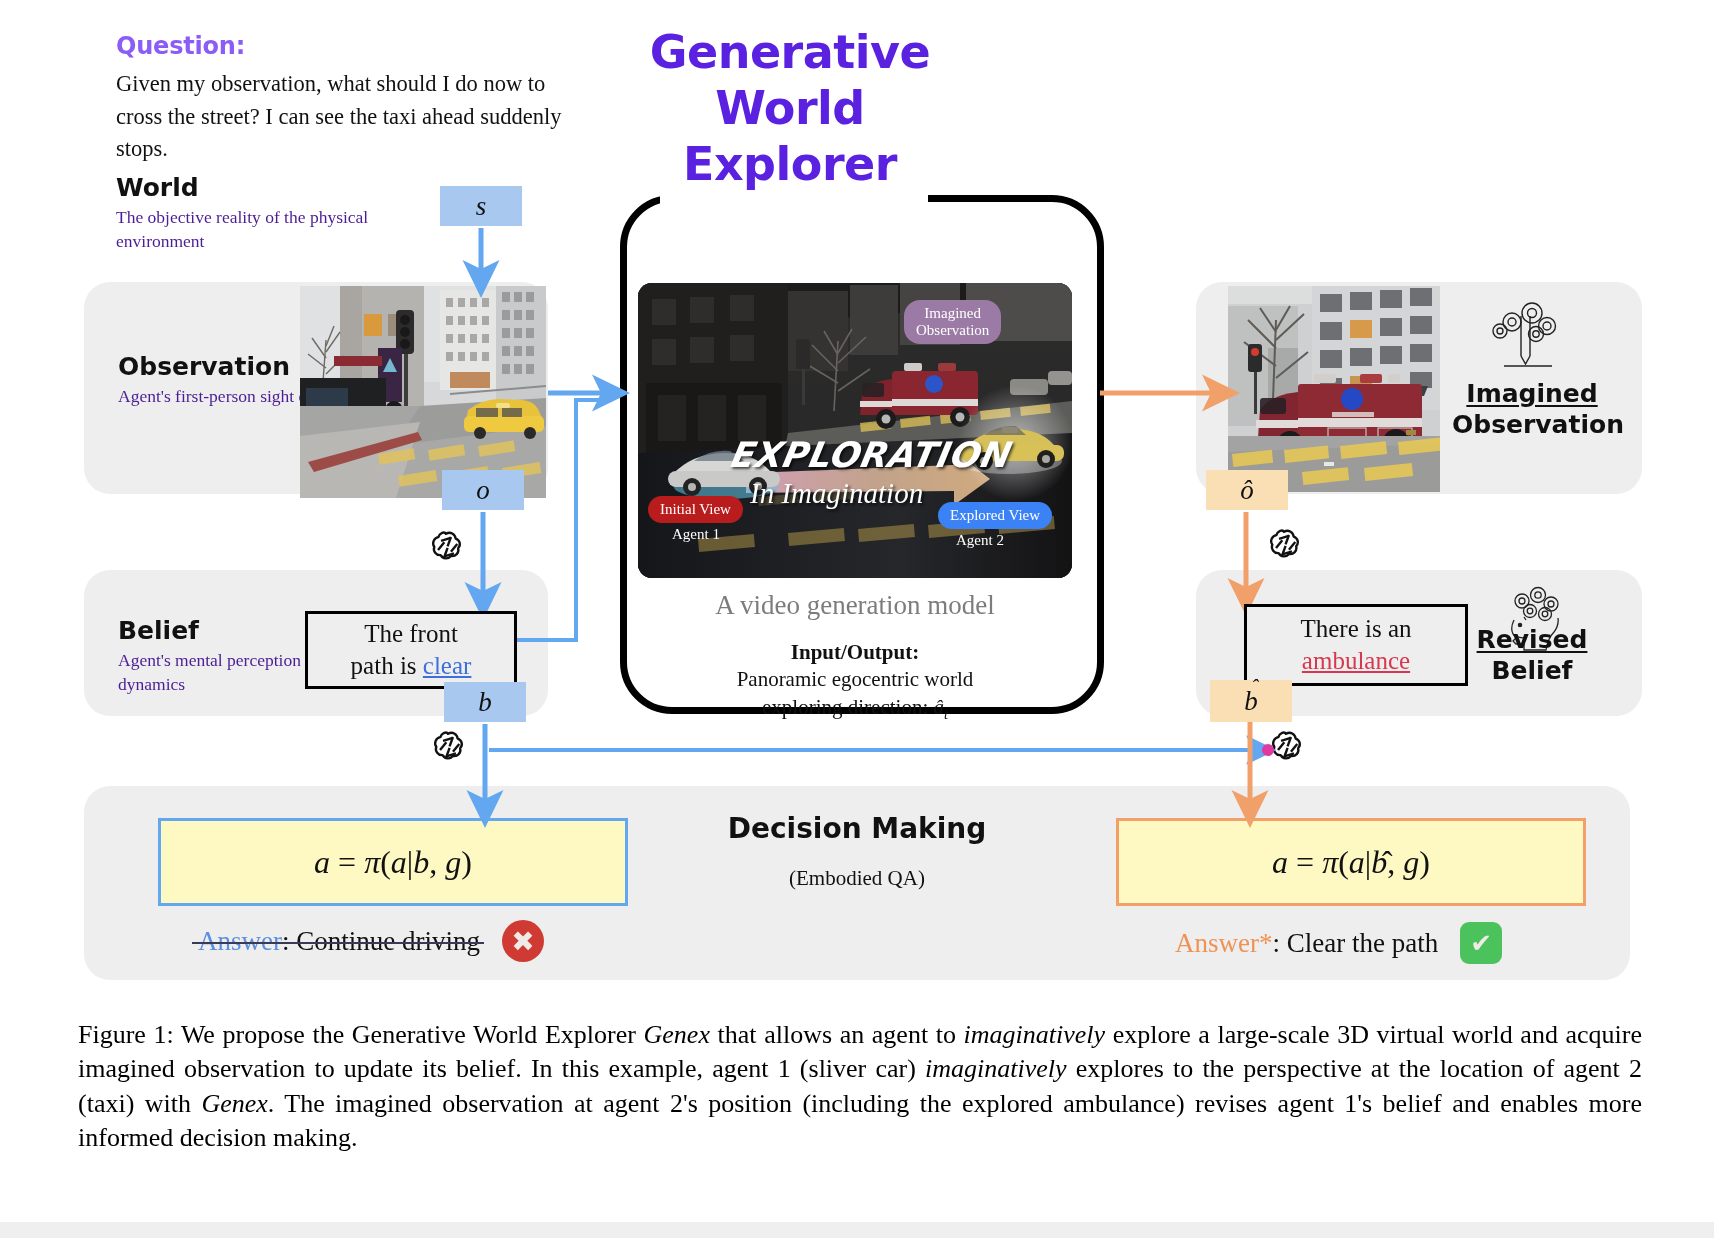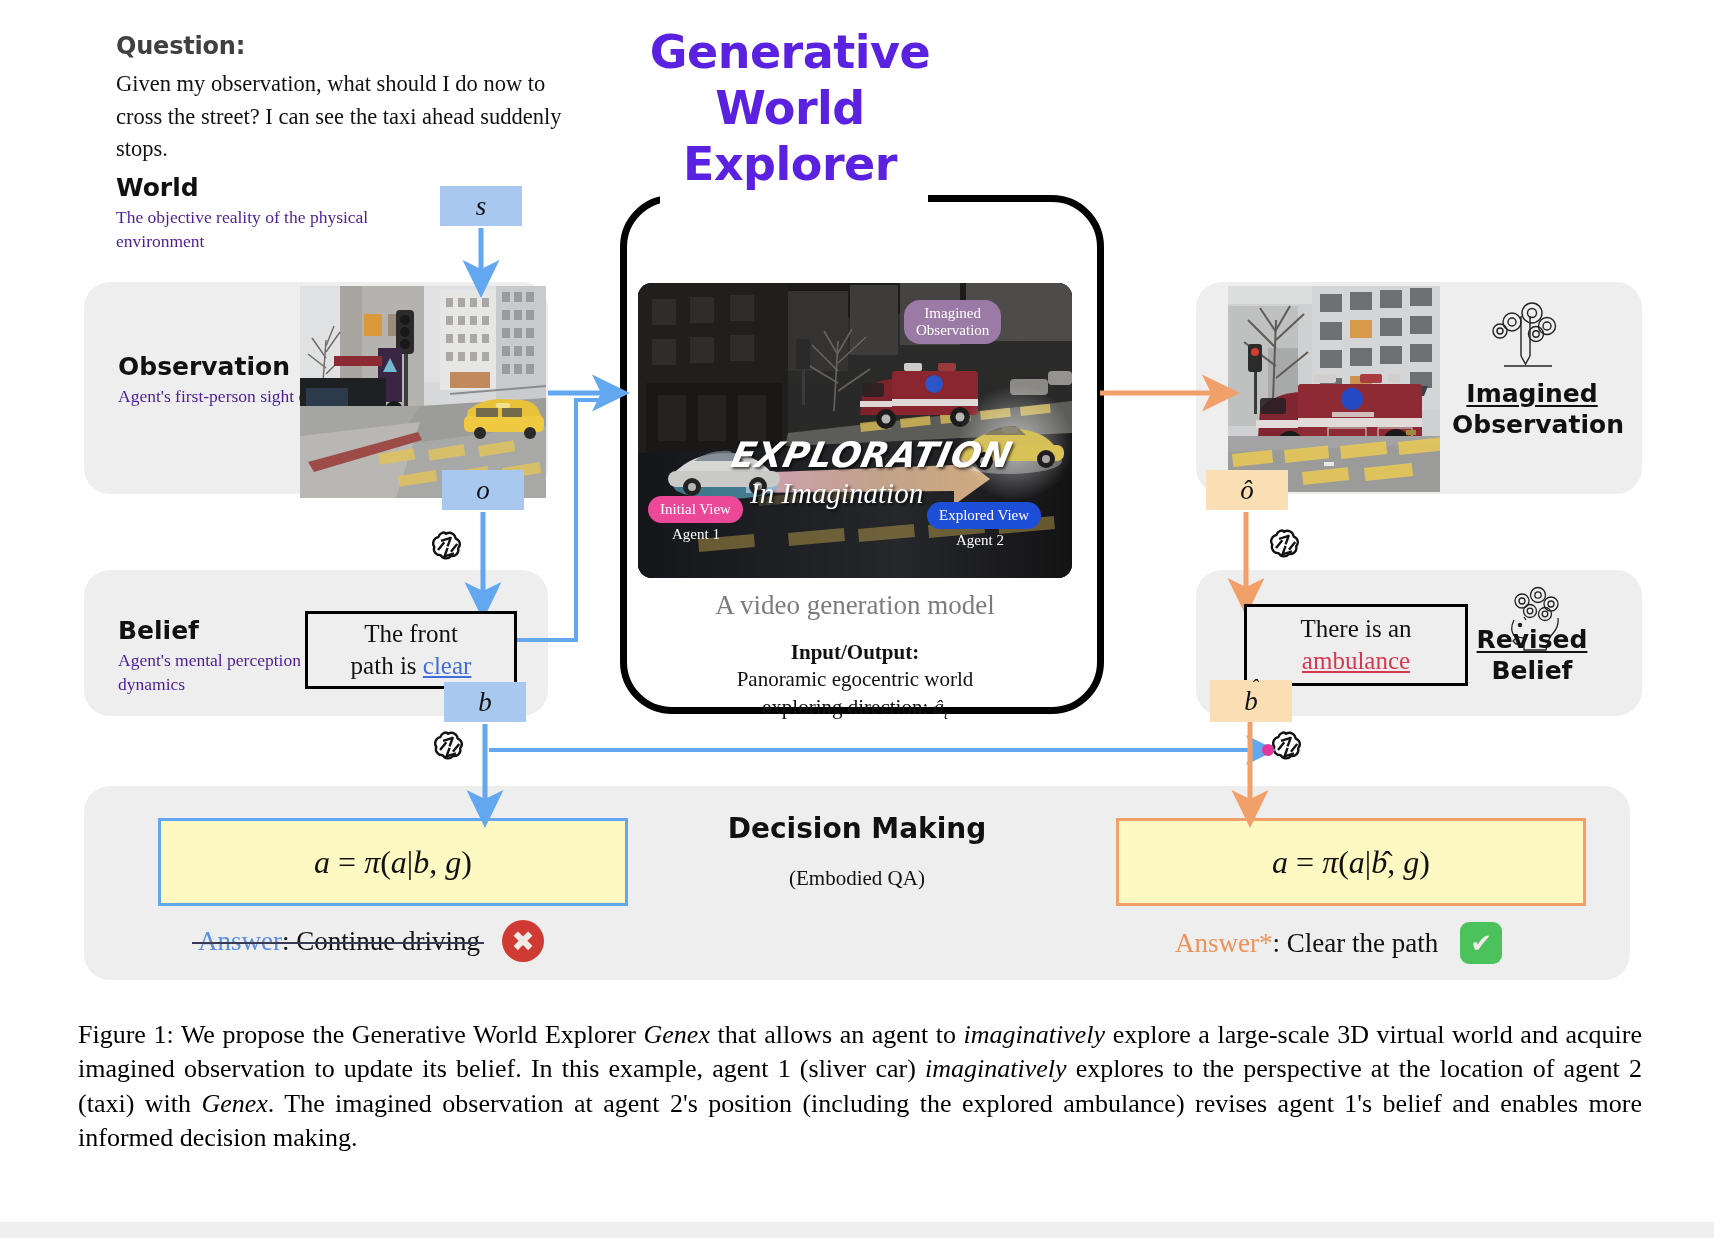--- a/index.html
+++ b/index.html
@@ -14,21 +14,21 @@
 
   
   .panel {
     position:absolute;
     background:#eeeeee;
     border-radius:26px;
   }
 
   
   #question-block { position:absolute; left:116px; top:32px; width:470px; }
-  #question-label { font-family:"DejaVu Sans", sans-serif; font-weight:bold; font-size:24px; color:#404040; letter-spacing:-0.2px;}
+  #question-label { font-family:"DejaVu Sans", sans-serif; font-weight:bold; font-size:24px; color:#8b5cf6; letter-spacing:-0.2px;}
   #question-text { font-family:"Liberation Serif", serif; font-size:22.5px; color:#111; line-height:1.45; margin-top:8px; }
 
   
   .row-title { font-family:"DejaVu Sans", sans-serif; font-weight:bold; font-size:25px; color:#111; }
   .row-desc  { font-family:"Liberation Serif", serif; font-size:17.5px; color:#4c1d95; line-height:1.35; margin-top:4px; }
 
   #world-block { position:absolute; left:116px; top:173px; width:330px; }
   #observation-block { position:absolute; left:118px; top:352px; width:320px; }
   #belief-block { position:absolute; left:118px; top:616px; width:330px; }
 
@@ -498,25 +498,25 @@
         <path d="M346 152 q14 -10 32 -9 l10 9 z" fill="#6b6a63" opacity="0.75"></path>
       </g>
 
       <rect x="0" y="0" width="434" height="295" fill="none"></rect>
     </svg>
 
     <div class="pill" style="left:266px; top:17px; background:#9b7ba6;">
       <span style="white-space:pre-line;">Imagined
 Observation</span>
     </div>
-    <div class="pill" style="left:10px; top:213px; background:#ec4899;">
+    <div class="pill" style="left:10px; top:213px; background:#b91c1c;">
       <span>Initial View</span>
     </div>
     <div class="sub-label" style="left:34px; top:243px;">Agent 1</div>
-    <div class="pill" style="left:289px; top:219px; background:#1d4ed8;">
+    <div class="pill" style="left:300px; top:219px; background:#3b82f6;">
       <span>Explored View</span>
     </div>
     <div class="sub-label" style="left:318px; top:249px;">Agent 2</div>
 
     <div id="expl-word">EXPLORATION</div>
     <div id="expl-sub">In Imagination</div>
   </div>
 
   <div id="io-title">Input/Output:</div>
   <div id="vidcap">A video generation  model</div>

